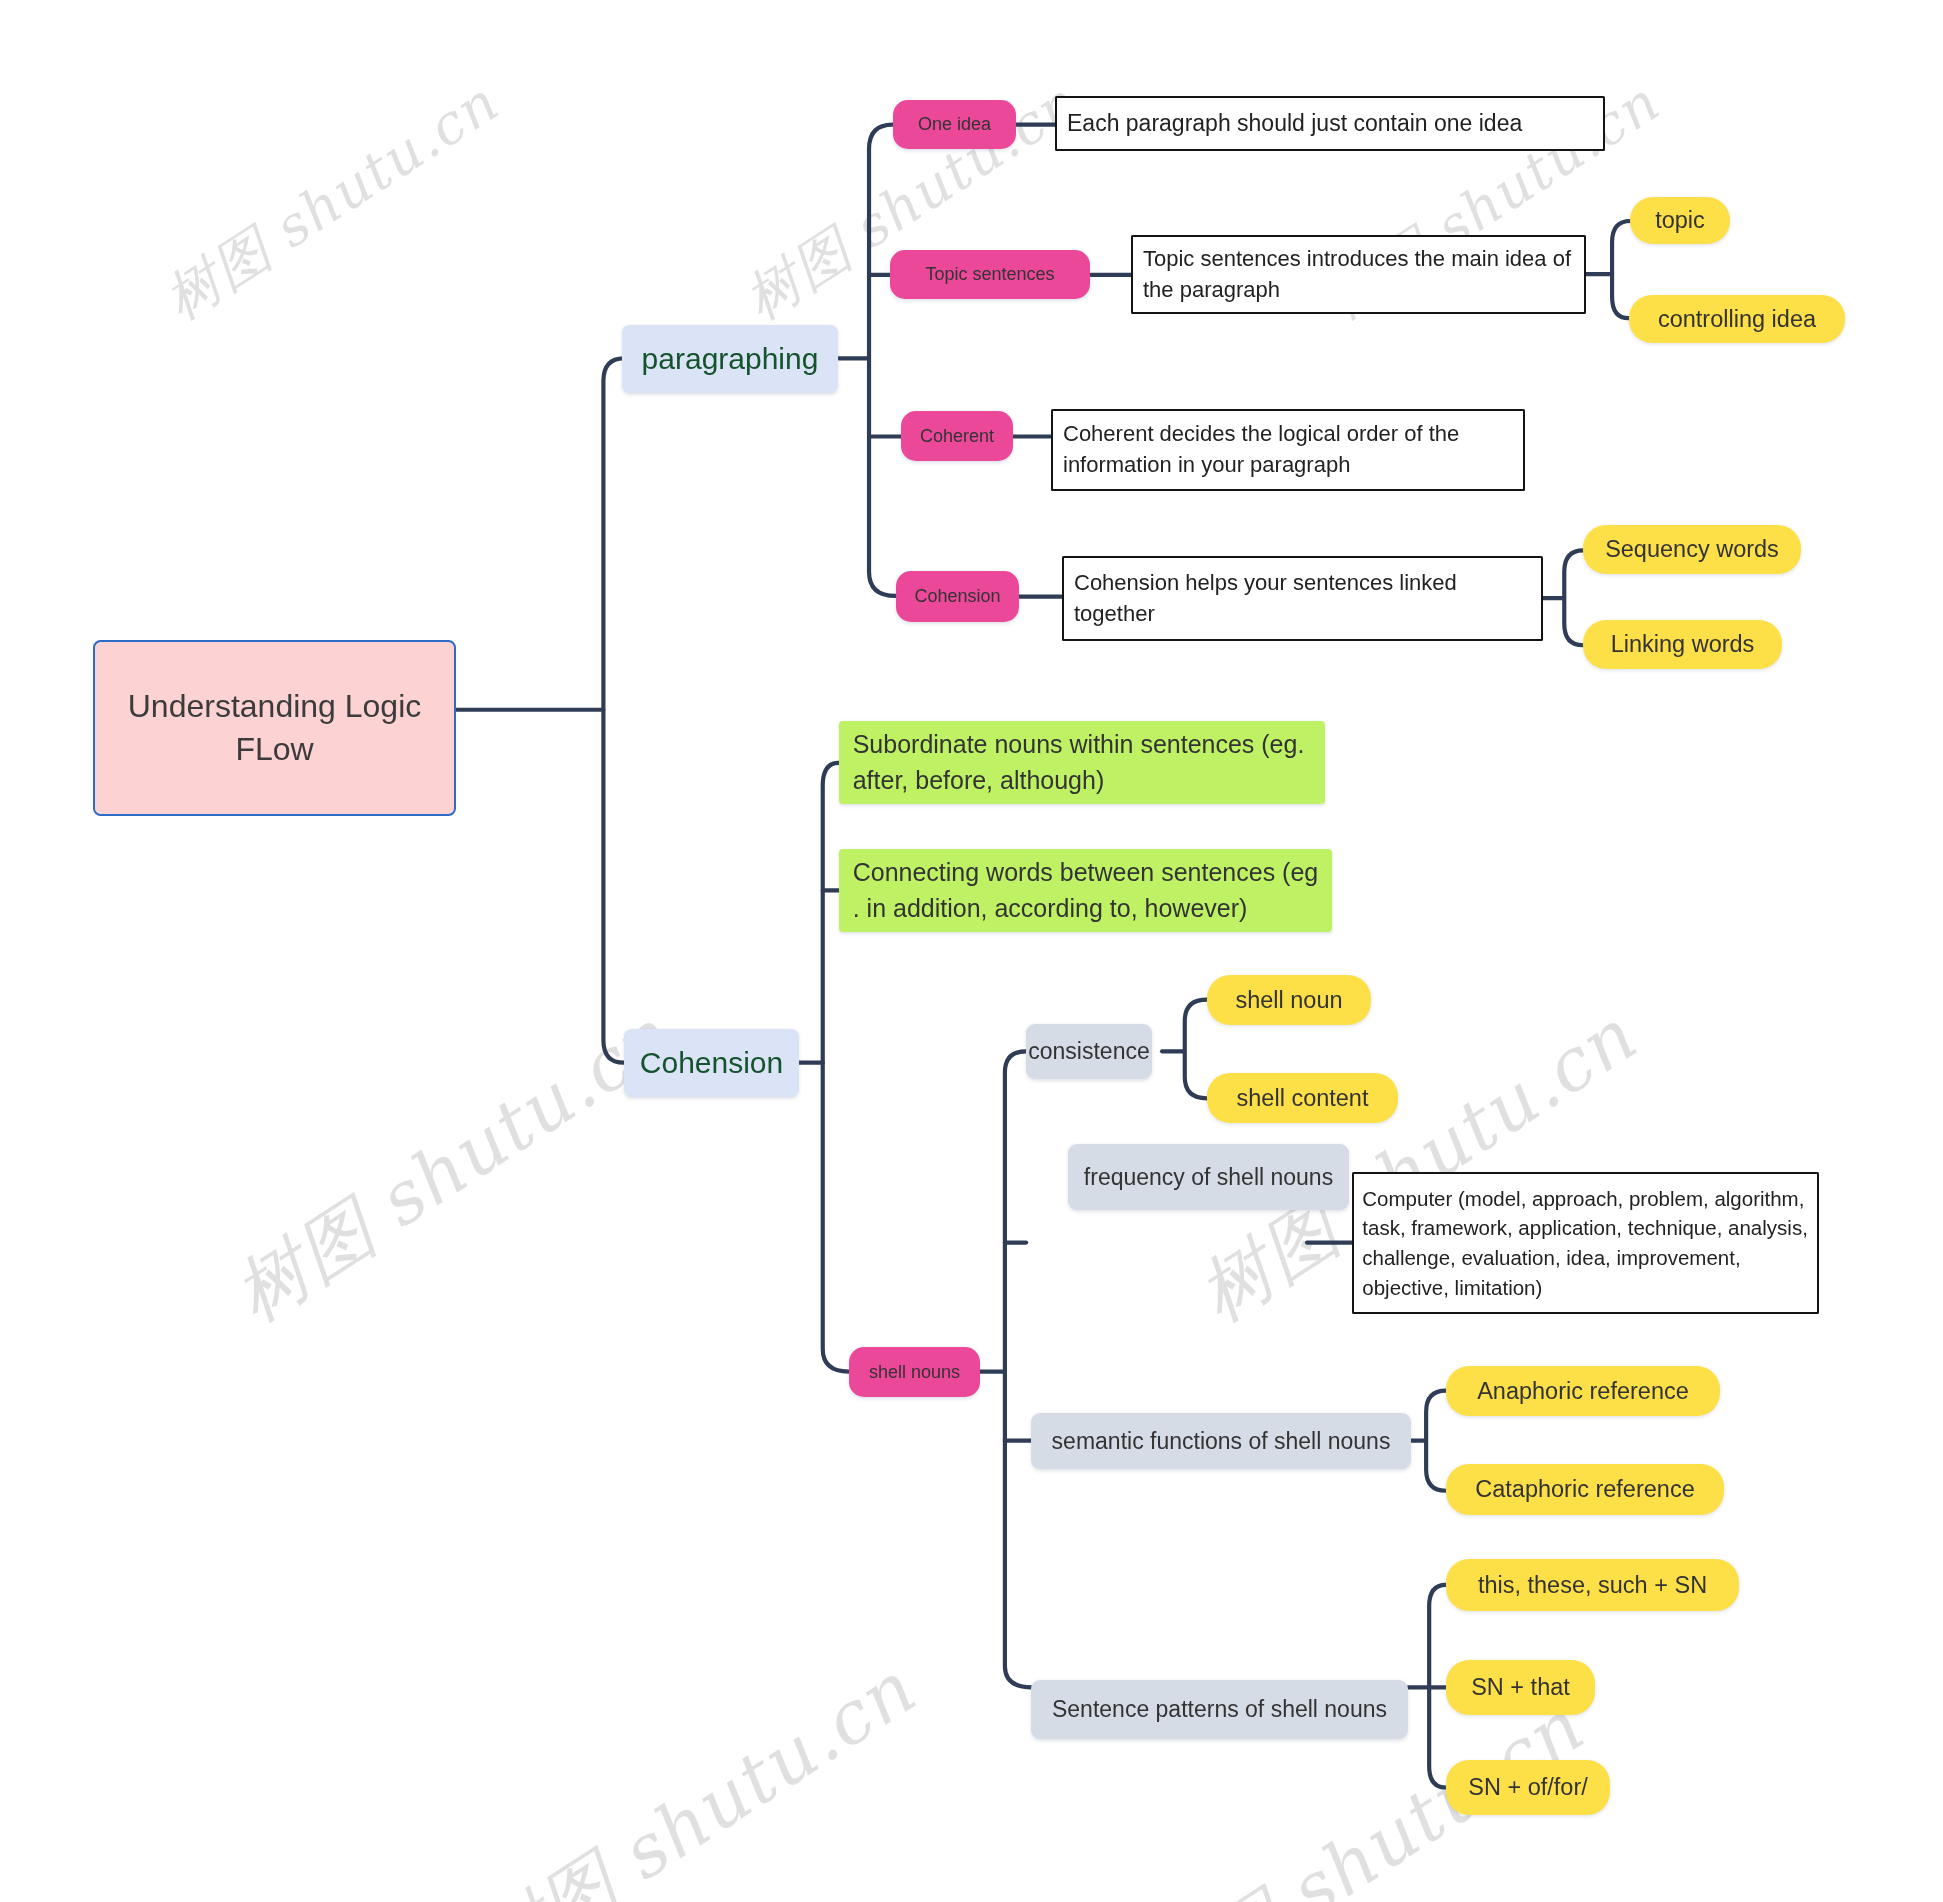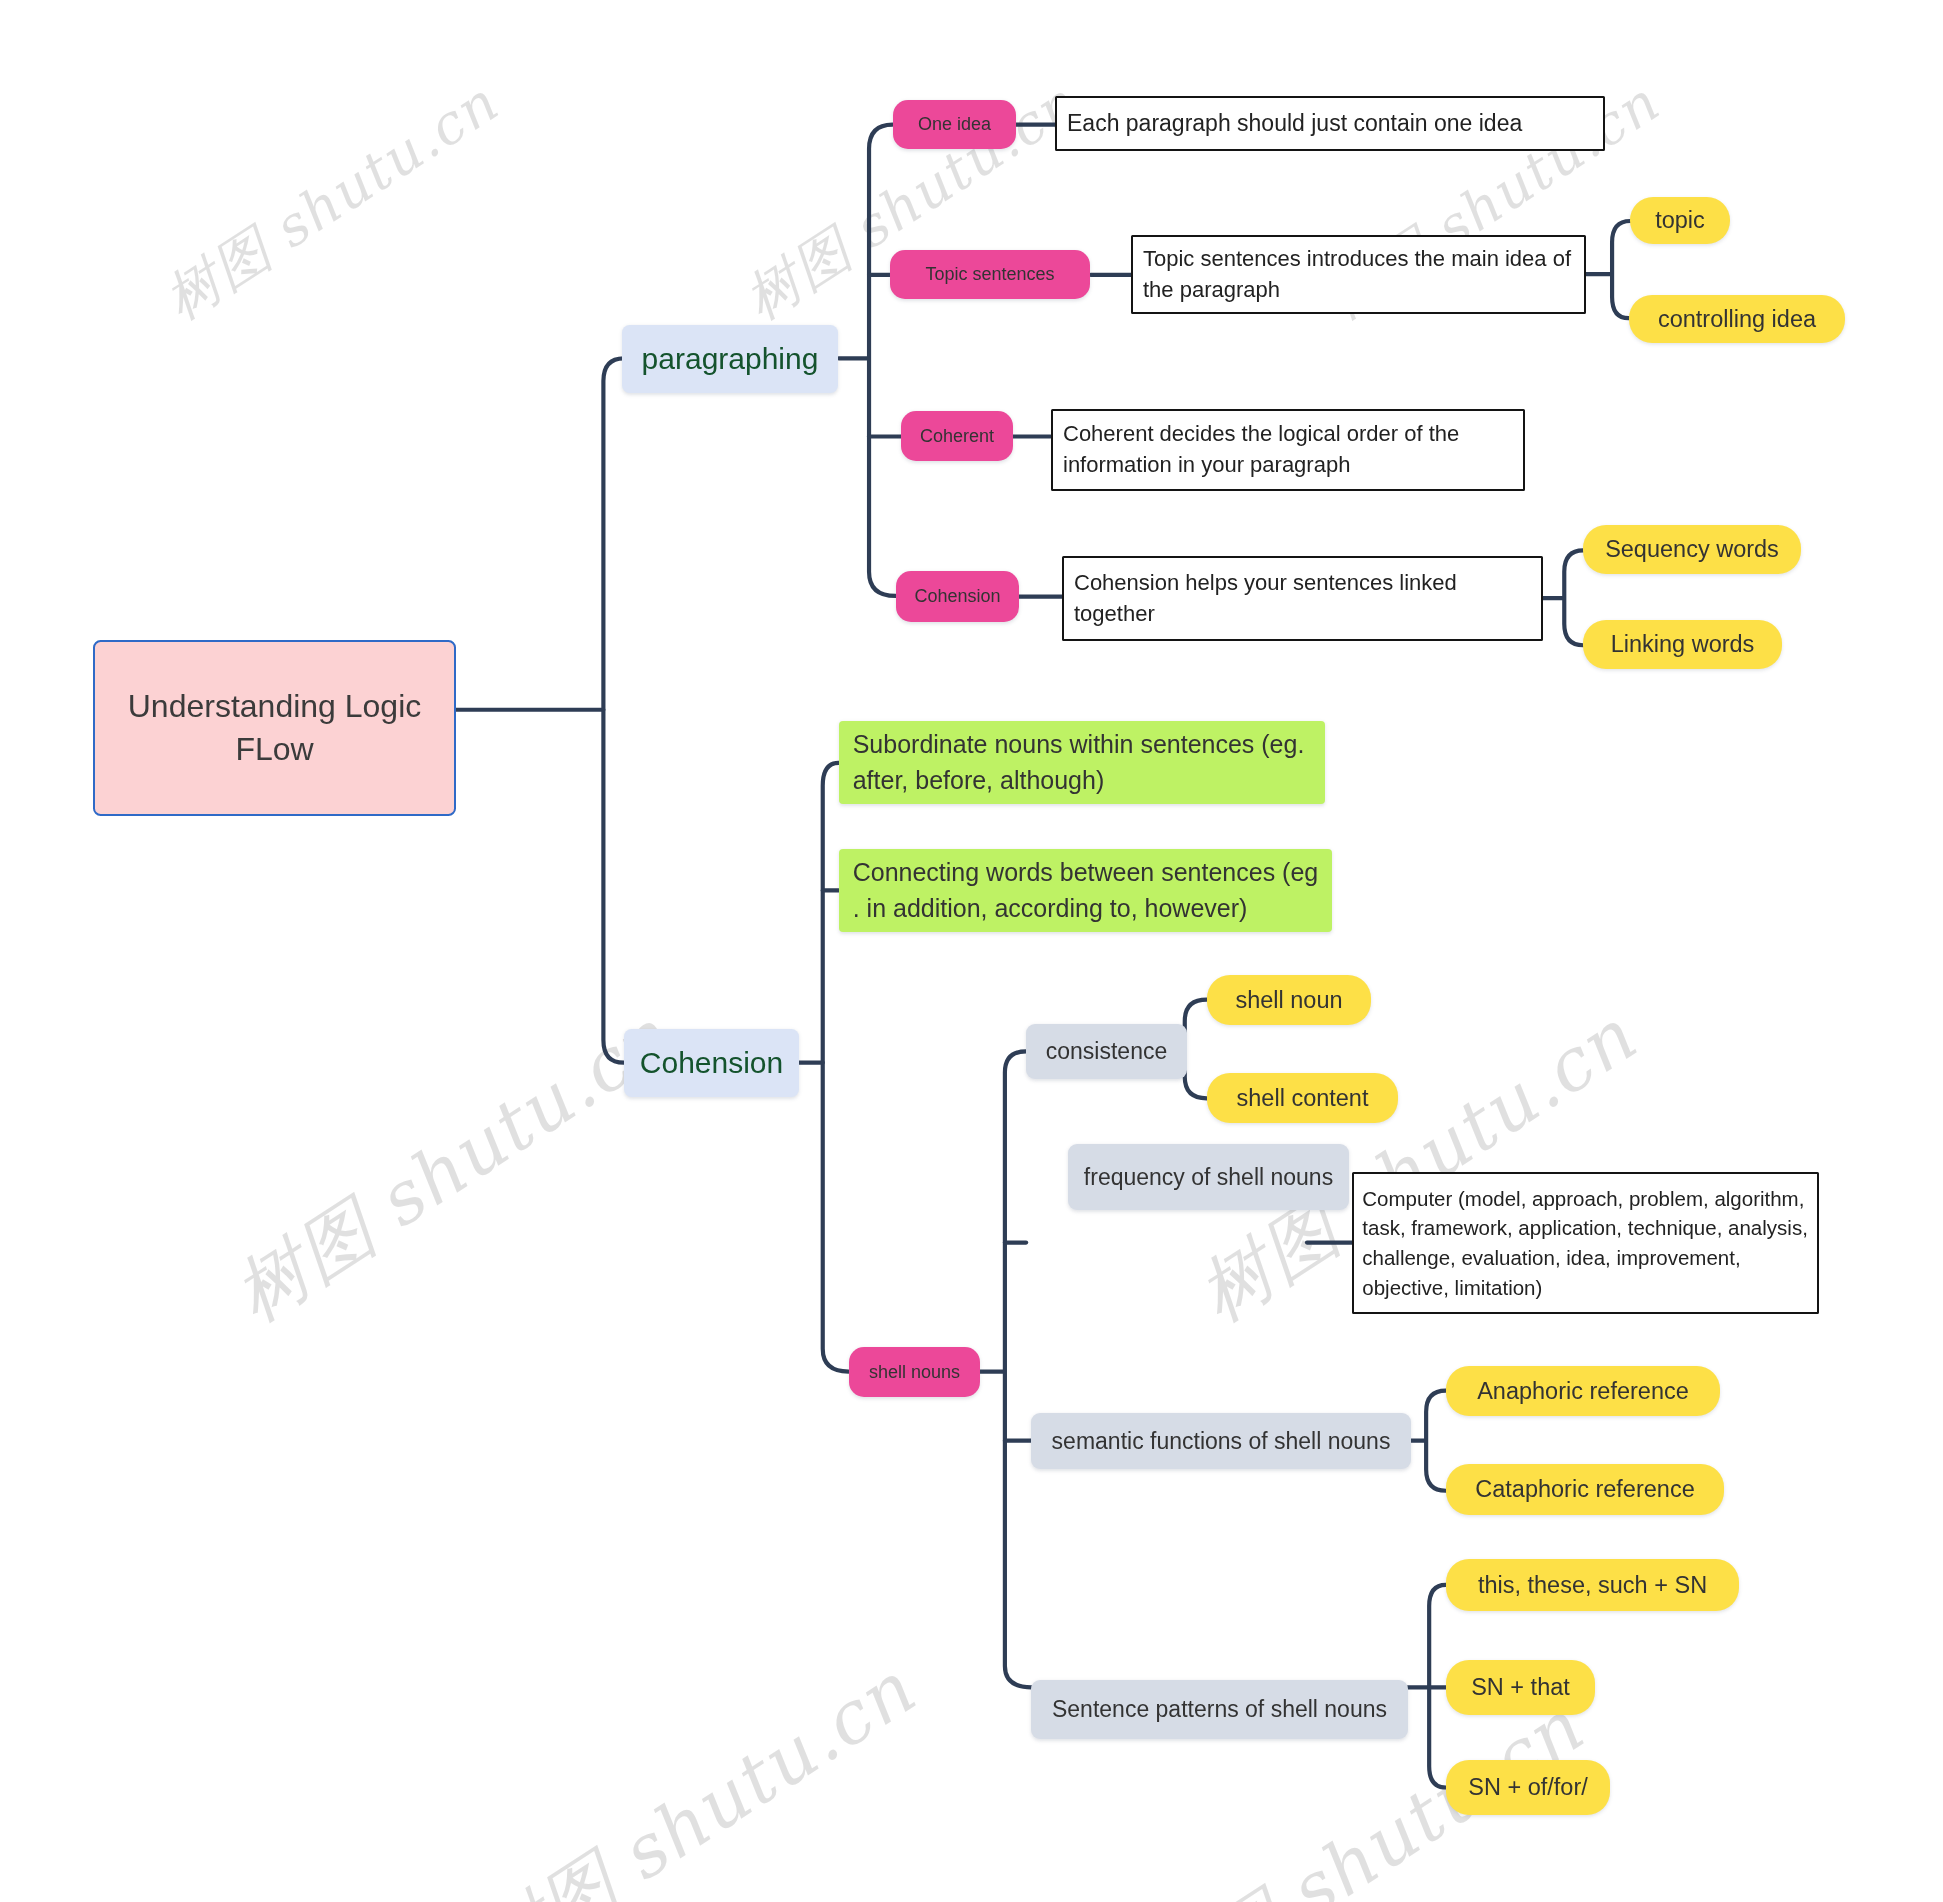--- a/index.html
+++ b/index.html
@@ -117,21 +117,21 @@
   <div class="node green soft" style="left:896px;top:571px;width:123px;height:51px;">Cohension</div>
   <div class="node whitebox" style="left:1062px;top:556px;width:481px;height:85px;">Cohension helps your sentences linked together</div>
   <div class="node pill soft" style="left:1583px;top:525px;width:218px;height:49px;">Sequency words</div>
   <div class="node pill soft" style="left:1583px;top:620px;width:199px;height:49px;">Linking words</div>
 
   <div class="node greenbox soft" style="left:839px;top:721px;width:486px;height:83px;">Subordinate nouns within sentences (eg. after, before, although)</div>
   <div class="node greenbox soft" style="left:839px;top:849px;width:493px;height:83px;">Connecting words between sentences (eg . in addition, according to, however)</div>
 
   <div class="node green soft" style="left:849px;top:1347px;width:131px;height:50px;">shell nouns</div>
 
-  <div class="node gray soft" style="left:1026px;top:1024px;width:161px;height:55px;">consistence</div>
+  <div class="node gray soft" style="left:1026px;top:1024px;width:126px;height:55px;">consistence</div>
   <div class="node pill soft" style="left:1207px;top:975px;width:164px;height:50px;">shell noun</div>
   <div class="node pill soft" style="left:1207px;top:1073px;width:191px;height:50px;">shell content</div>
 
   <div class="node gray soft" style="left:1026px;top:1144px;width:281px;height:66px;margin-left:42px;">frequency of shell nouns</div>
   <div class="node whitebox dense" style="left:1352px;top:1172px;width:467px;height:142px;">Computer (model, approach, problem, algorithm, task, framework, application, technique, analysis, challenge, evaluation, idea, improvement, objective, limitation)</div>
 
   <div class="node gray soft" style="left:1031px;top:1413px;width:380px;height:56px;">semantic functions of shell nouns</div>
   <div class="node pill soft" style="left:1446px;top:1366px;width:274px;height:50px;">Anaphoric reference</div>
   <div class="node pill soft" style="left:1446px;top:1464px;width:278px;height:51px;">Cataphoric reference</div>
 

